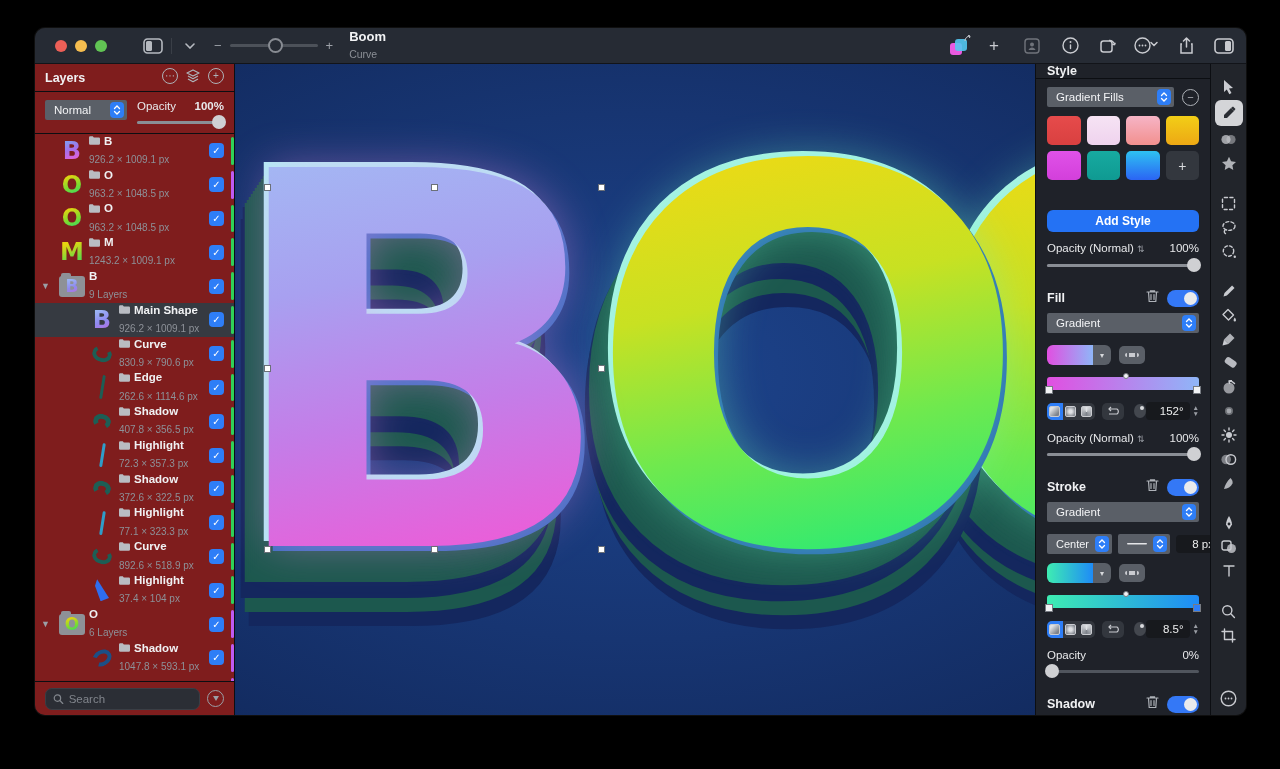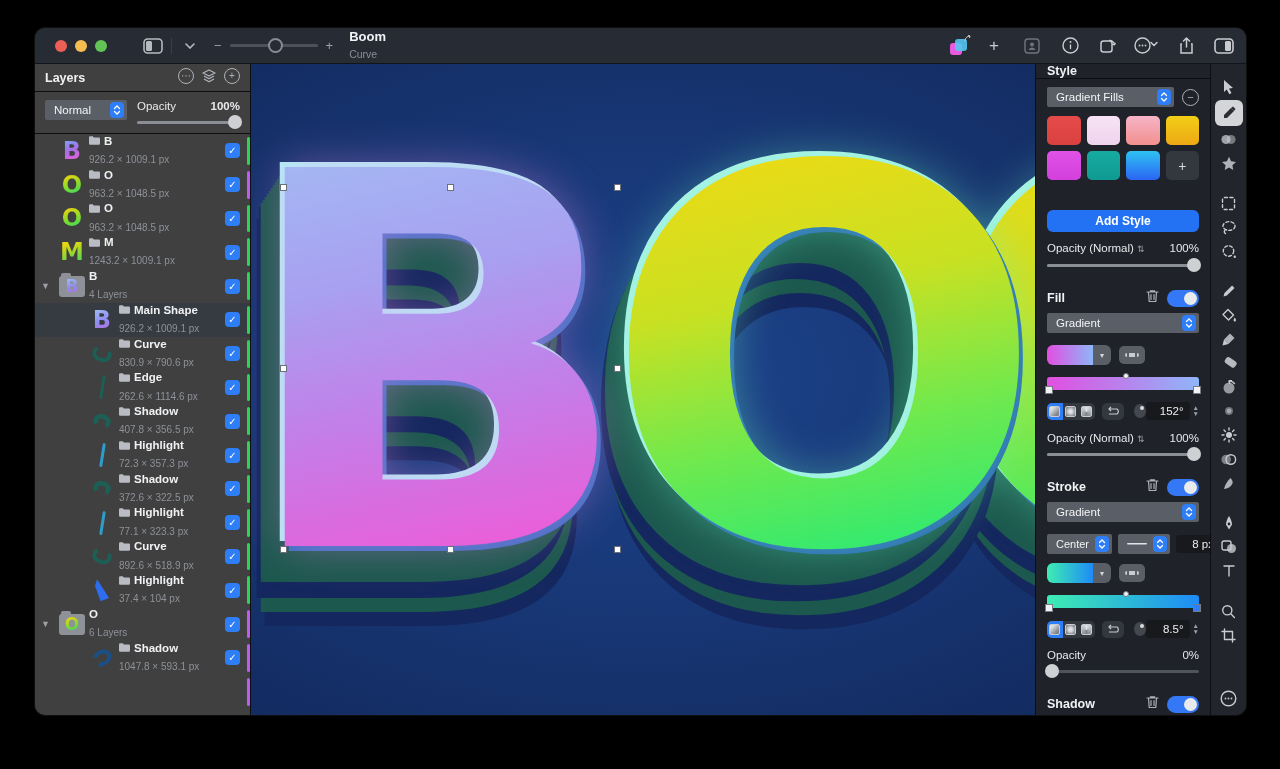--- a/index.html
+++ b/index.html
@@ -19,21 +19,21 @@
   .doc-title b { display:block; color:#f2f3f5; font-size:13px; }
   .doc-title span { color:#8b8f96; font-size:10.5px; }
   .tb-right { margin-left:auto; display:flex; align-items:center; gap:14px; }
   .swatch-ico { position:relative; width:18px; height:18px; }
   .swatch-ico i { position:absolute; width:12px; height:12px; border-radius:3px; }
   .swatch-ico i:nth-child(1) { left:0; bottom:0; background:#e85ae0; }
   .swatch-ico i:nth-child(2) { right:1px; top:2px; background:#53c7f0; opacity:.9; }
 
   
   .content { flex:1; display:flex; min-height:0; }
-  .left-panel { width:216px; background:#404040; border-right:1px solid #0c0e12; display:flex; flex-direction:column; }
+  .left-panel { width:200px; background:#7f1d1d; border-right:1px solid #0c0e12; display:flex; flex-direction:column; }
   .canvas { flex:1; position:relative; overflow:hidden; background:radial-gradient(ellipse 120% 90% at 50% 48%, #1d448d 0%, #173572 45%, #122a5e 75%, #0e2150 100%); }
   .style-panel { width:175px; background:#1f2229; border-left:1px solid #0c0e12; display:flex; flex-direction:column; padding:0 0 4px; overflow:hidden; }
   .toolstrip { width:36px; background:#22252b; border-left:1px solid #0c0e12; display:flex; flex-direction:column; align-items:center; padding:12px 0 6px; gap:2px; }
 
   
   .panel-head { height:28px; display:flex; align-items:center; padding:0 10px; border-bottom:1px solid #0c0e12; flex:0 0 28px; }
   .panel-head .ttl { color:#f0f1f3; font-size:12.5px; font-weight:bold; }
   .panel-head .ico-row { margin-left:auto; display:flex; gap:7px; color:#aeb2b8; }
   .cir-ico { width:16px; height:16px; border:1.4px solid #aeb2b8; border-radius:50%; display:flex; align-items:center; justify-content:center; font-size:10px; line-height:1; color:#aeb2b8; }
   .layers-ctl { padding:8px 10px 9px; border-bottom:1px solid #0c0e12; display:flex; align-items:flex-start; gap:10px; }
@@ -314,21 +314,21 @@
           </div>
           <div class="lrow">
             <span class="chev">▼</span>
             <span class="thumbbox">
               <span class="th-folder">
                 <span class="th-letter" style="background-image:linear-gradient(160deg,#9db8f4 10%,#8f8af0 55%,#b66fe0 90%)">B</span>
               </span>
             </span>
             <span class="lmeta"><span class="lname">
                 <span>B</span>
-              </span><span class="ldims">4 Layers</span></span>
+              </span><span class="ldims">9 Layers</span></span>
             <span class="cb">✓</span>
             <span class="tag" style="background:#30d158"></span>
           </div>
           <div class="lrow sel">
             <span class="sp1"></span>
             <span class="thumbbox">
               <span class="th-letter" style="background-image:linear-gradient(160deg,#9db8f4 10%,#8f8af0 55%,#b66fe0 90%)">B</span>
             </span>
             <span class="lmeta"><span class="lname">
                 <svg class="fold" width="11" height="9" viewBox="0 0 11 9">
@@ -476,20 +476,32 @@
                 <span>Shadow</span>
               </span><span class="ldims">1047.8 × 593.1 px</span></span>
             <span class="cb">✓</span>
             <span class="tag" style="background:#bf5af2"></span>
           </div>
           <div class="lrow">
             <span class="sp1"></span>
             <span class="tag" style="background:#bf5af2"></span>
           </div>
         </div>
+      <div class="search-row">
+        <div class="search-box">
+          <svg width="12" height="12" viewBox="0 0 12 12">
+              <circle cx="5" cy="5" r="3.6" fill="none" stroke="#81858c" stroke-width="1.4"></circle>
+              <path d="M8 8l3 3" stroke="#81858c" stroke-width="1.4" stroke-linecap="round"></path>
+            </svg>
+          <input type="text" placeholder="Search" style="">
+        </div>
+        <span class="filter-btn">
+            <i></i>
+          </span>
+      </div>
     </div>
 
     <div class="canvas" id="canvas">
         <div class="letter" style="left: -14px; top: 42px; z-index: 30; --depth: #1c584e; --navy: #14275e; --rim: #3a6fc2; --bevel: #b2eef6; --glow: rgba(240,140,235,0.40); --face: linear-gradient(168deg,#a3bcf4 6%,#a8a0f0 34%,#c47de8 58%,#e95fd9 82%);">
           <span class="l-depth">B</span>
           <span class="l-rim">B</span>
           <span class="l-bevel">B</span>
           <span class="l-face">B</span>
         </div>
         <div class="letter" style="left: 352px; top: 38px; z-index: 20; --depth: #1c584e; --navy: #14275e; --rim: #2a66b4; --bevel: #aef2e9; --glow: rgba(110,245,190,0.40); --face: linear-gradient(168deg,#f0d914 10%,#c8e122 38%,#6fe94e 62%,#2cea74 85%);">

